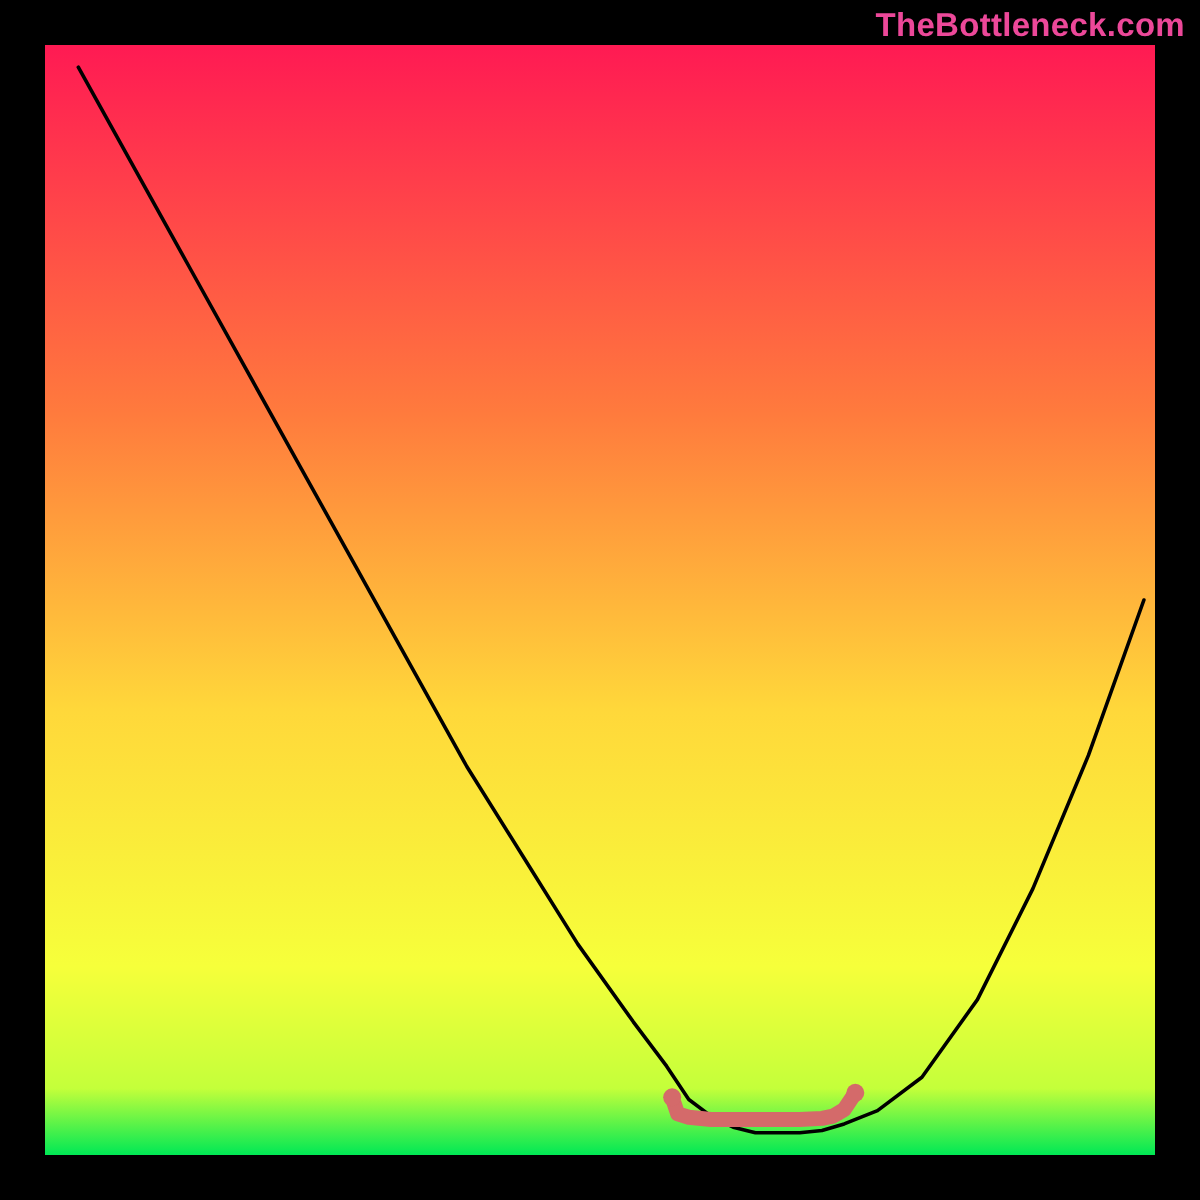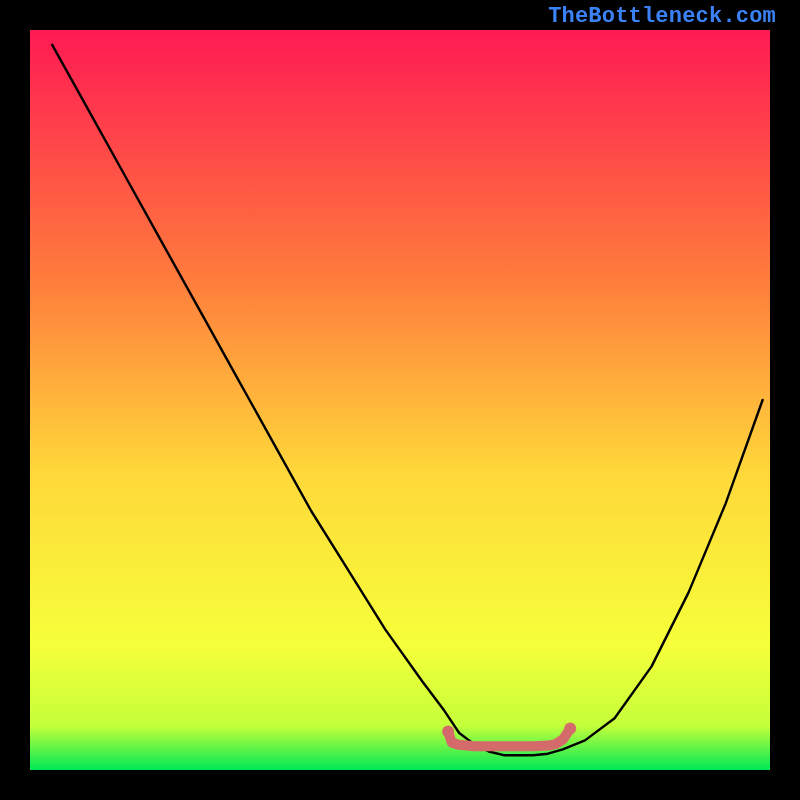--- a/index.html
+++ b/index.html
@@ -6,25 +6,25 @@
   html, body { width: 800px; height: 800px; overflow: hidden; background: #000; }
   .frame {
     position: relative;
     width: 800px;
     height: 800px;
     background: #000;
   }
   .watermark {
     position: absolute;
     top: 4px;
-    right: 24px;
-    font-family: Liberation Mono, monospace;
+    right: 10px;
+    font-family: Liberation Sans, sans-serif;
     font-size: 22px;
     font-weight: 600;
-    color: #3b82f6;
+    color: #ec4899;
     z-index: 10;
     letter-spacing: 0.2px;
   }
   .plot {
     position: absolute;
     left: 30px;
     top: 30px;
     width: 740px;
     height: 740px;
   }

